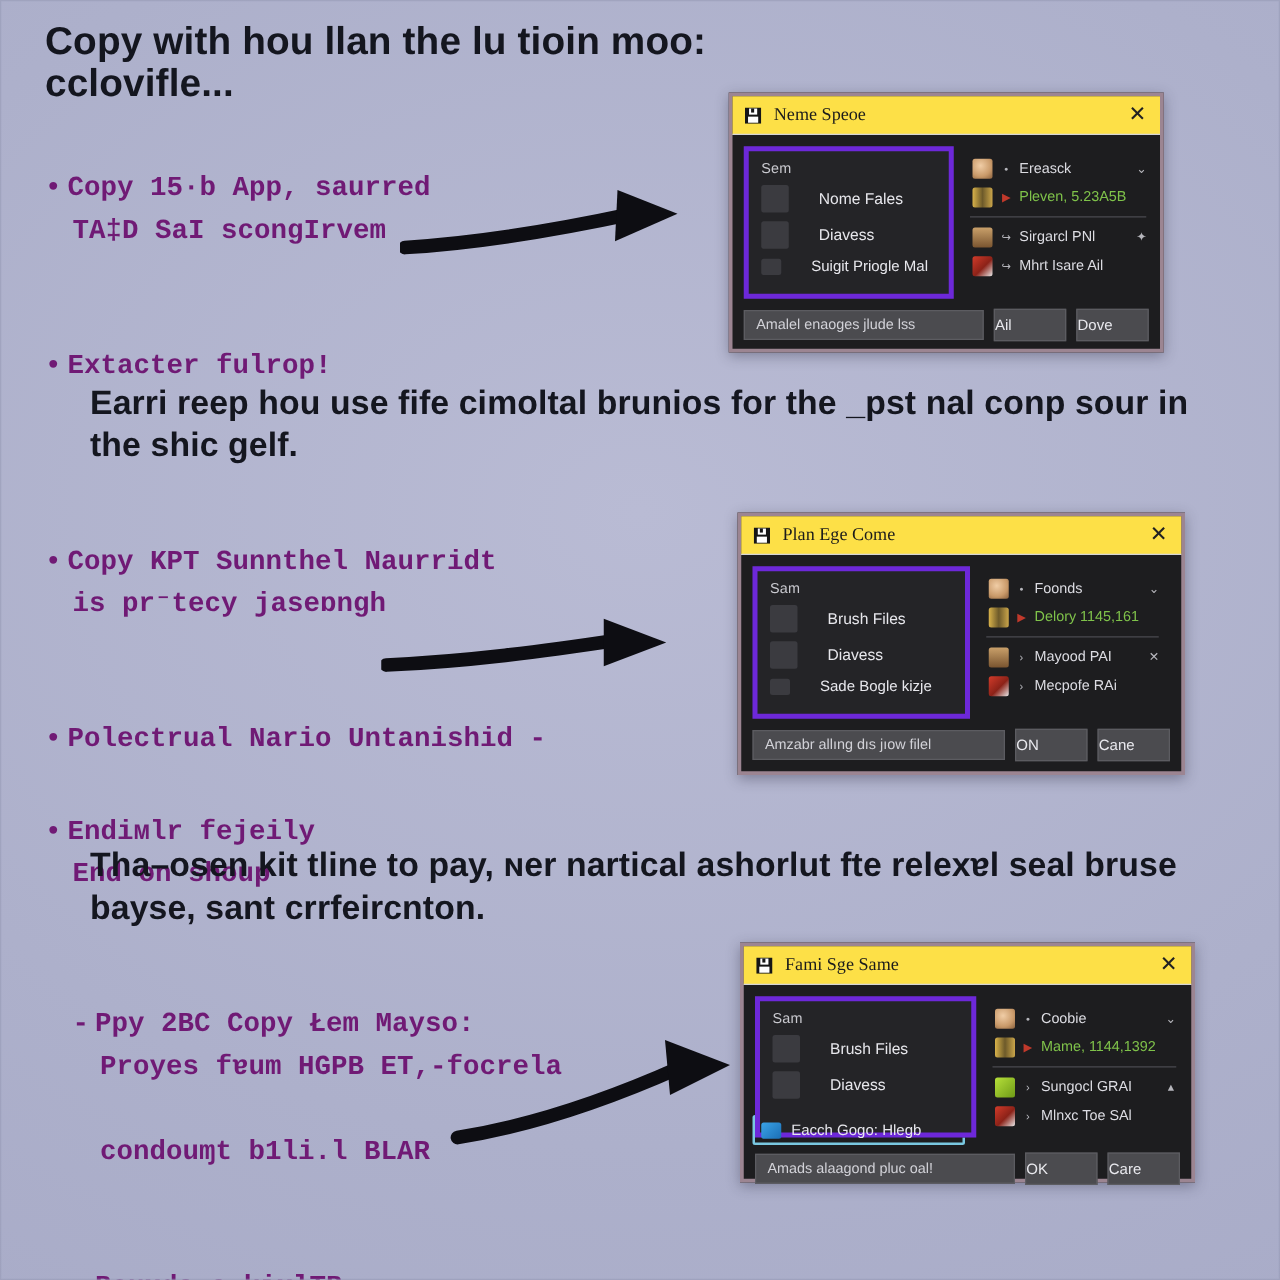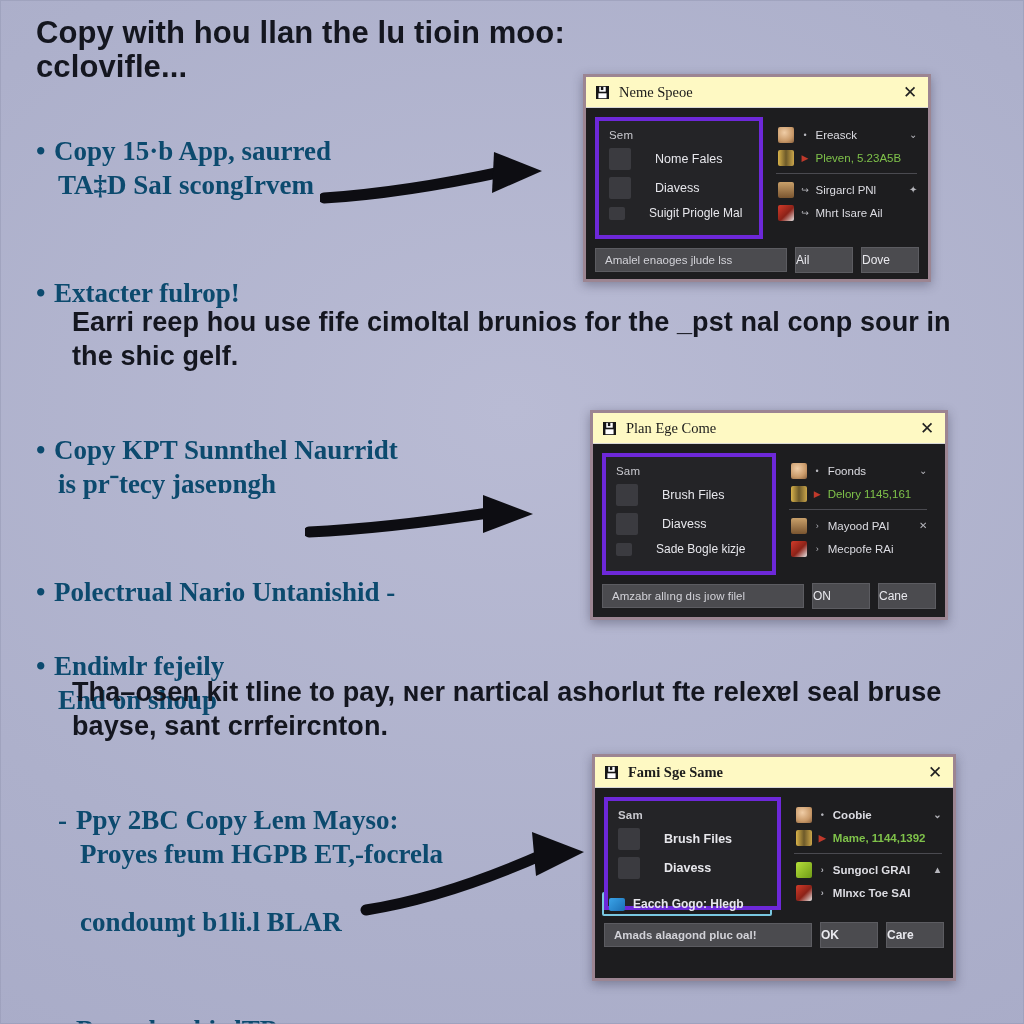--- a/index.html
+++ b/index.html
@@ -29,24 +29,24 @@
   .heading{
     font-family:"Liberation Sans", sans-serif;
     font-weight:700;
     color:#14161f;
     letter-spacing:.1px;
   }
   .h-main{font-size:31px;line-height:34px;}
   .h-wide{font-size:27px;line-height:34px;margin-left:36px;}
   .bullets{
     margin-top:16px;
-    font-family:Liberation Serif, serif;
-    font-size:27px;
+    font-family:Liberation Mono, monospace;
+    font-size:22px;
     line-height:34px;
-    color:#0c4a6e;
+    color:#701a75;
     font-weight:600;
   }
   .bullet{
     display:block;
     margin-bottom:6px;
     white-space:pre-line;
   }
   .bullet .mark{display:inline-block;width:18px;}
   .bullet .cont{display:block;padding-left:22px;}
 
@@ -56,21 +56,21 @@
   
   .dlg{
     position:absolute;
     background:#1d1d1f;
     border:3px solid #9c8592;
     box-shadow:0 3px 10px rgba(40,40,60,.38);
     box-sizing:border-box;
   }
   .dlg-titlebar{
     height:30px;
-    background:#fef9c3;
+    background:#fde047;
     display:flex;align-items:center;
     padding:0 8px 0 9px;
     border-bottom:1px solid #d6d6d6;
   }
   .dlg-ico{
     width:15px;height:15px;margin-right:9px;flex:none;
     display:flex;align-items:center;justify-content:center;
   }
   .dlg-title{
     font-family:"Liberation Serif", serif;
@@ -359,21 +359,21 @@
       
     </div>
   </div>
 </div>
 
 <svg class="arrow" style="left:360px;top:830px;" width="240" height="90" viewBox="0 0 240 90">
   <path d="M6 80 C 70 70, 130 48, 184 24" stroke="#0d0d12" stroke-width="11" fill="none" stroke-linecap="round"></path>
   <path d="M172 2 L 224 22 L 176 46 Z" fill="#0d0d12"></path>
 </svg>
 
-<div class="dlg" style="left:592px;top:754px;width:364px;height:227px;font-weight:bold;">
+<div class="dlg" style="left:592px;top:754px;width:364px;height:192px;">
   <div class="dlg-titlebar">
     <span class="dlg-ico">
       <svg width="13" height="13" viewBox="0 0 16 16">
           <rect x="0" y="0" width="16" height="16" fill="#161616"></rect>
           <rect x="4" y="1" width="8" height="6" fill="#ffffff"></rect>
           <rect x="6" y="1" width="3" height="4" fill="#161616"></rect>
           <rect x="3" y="9" width="10" height="6" fill="#ffffff"></rect>
         </svg>
     </span>
     <span class="dlg-title">Fami Sge Same</span>

